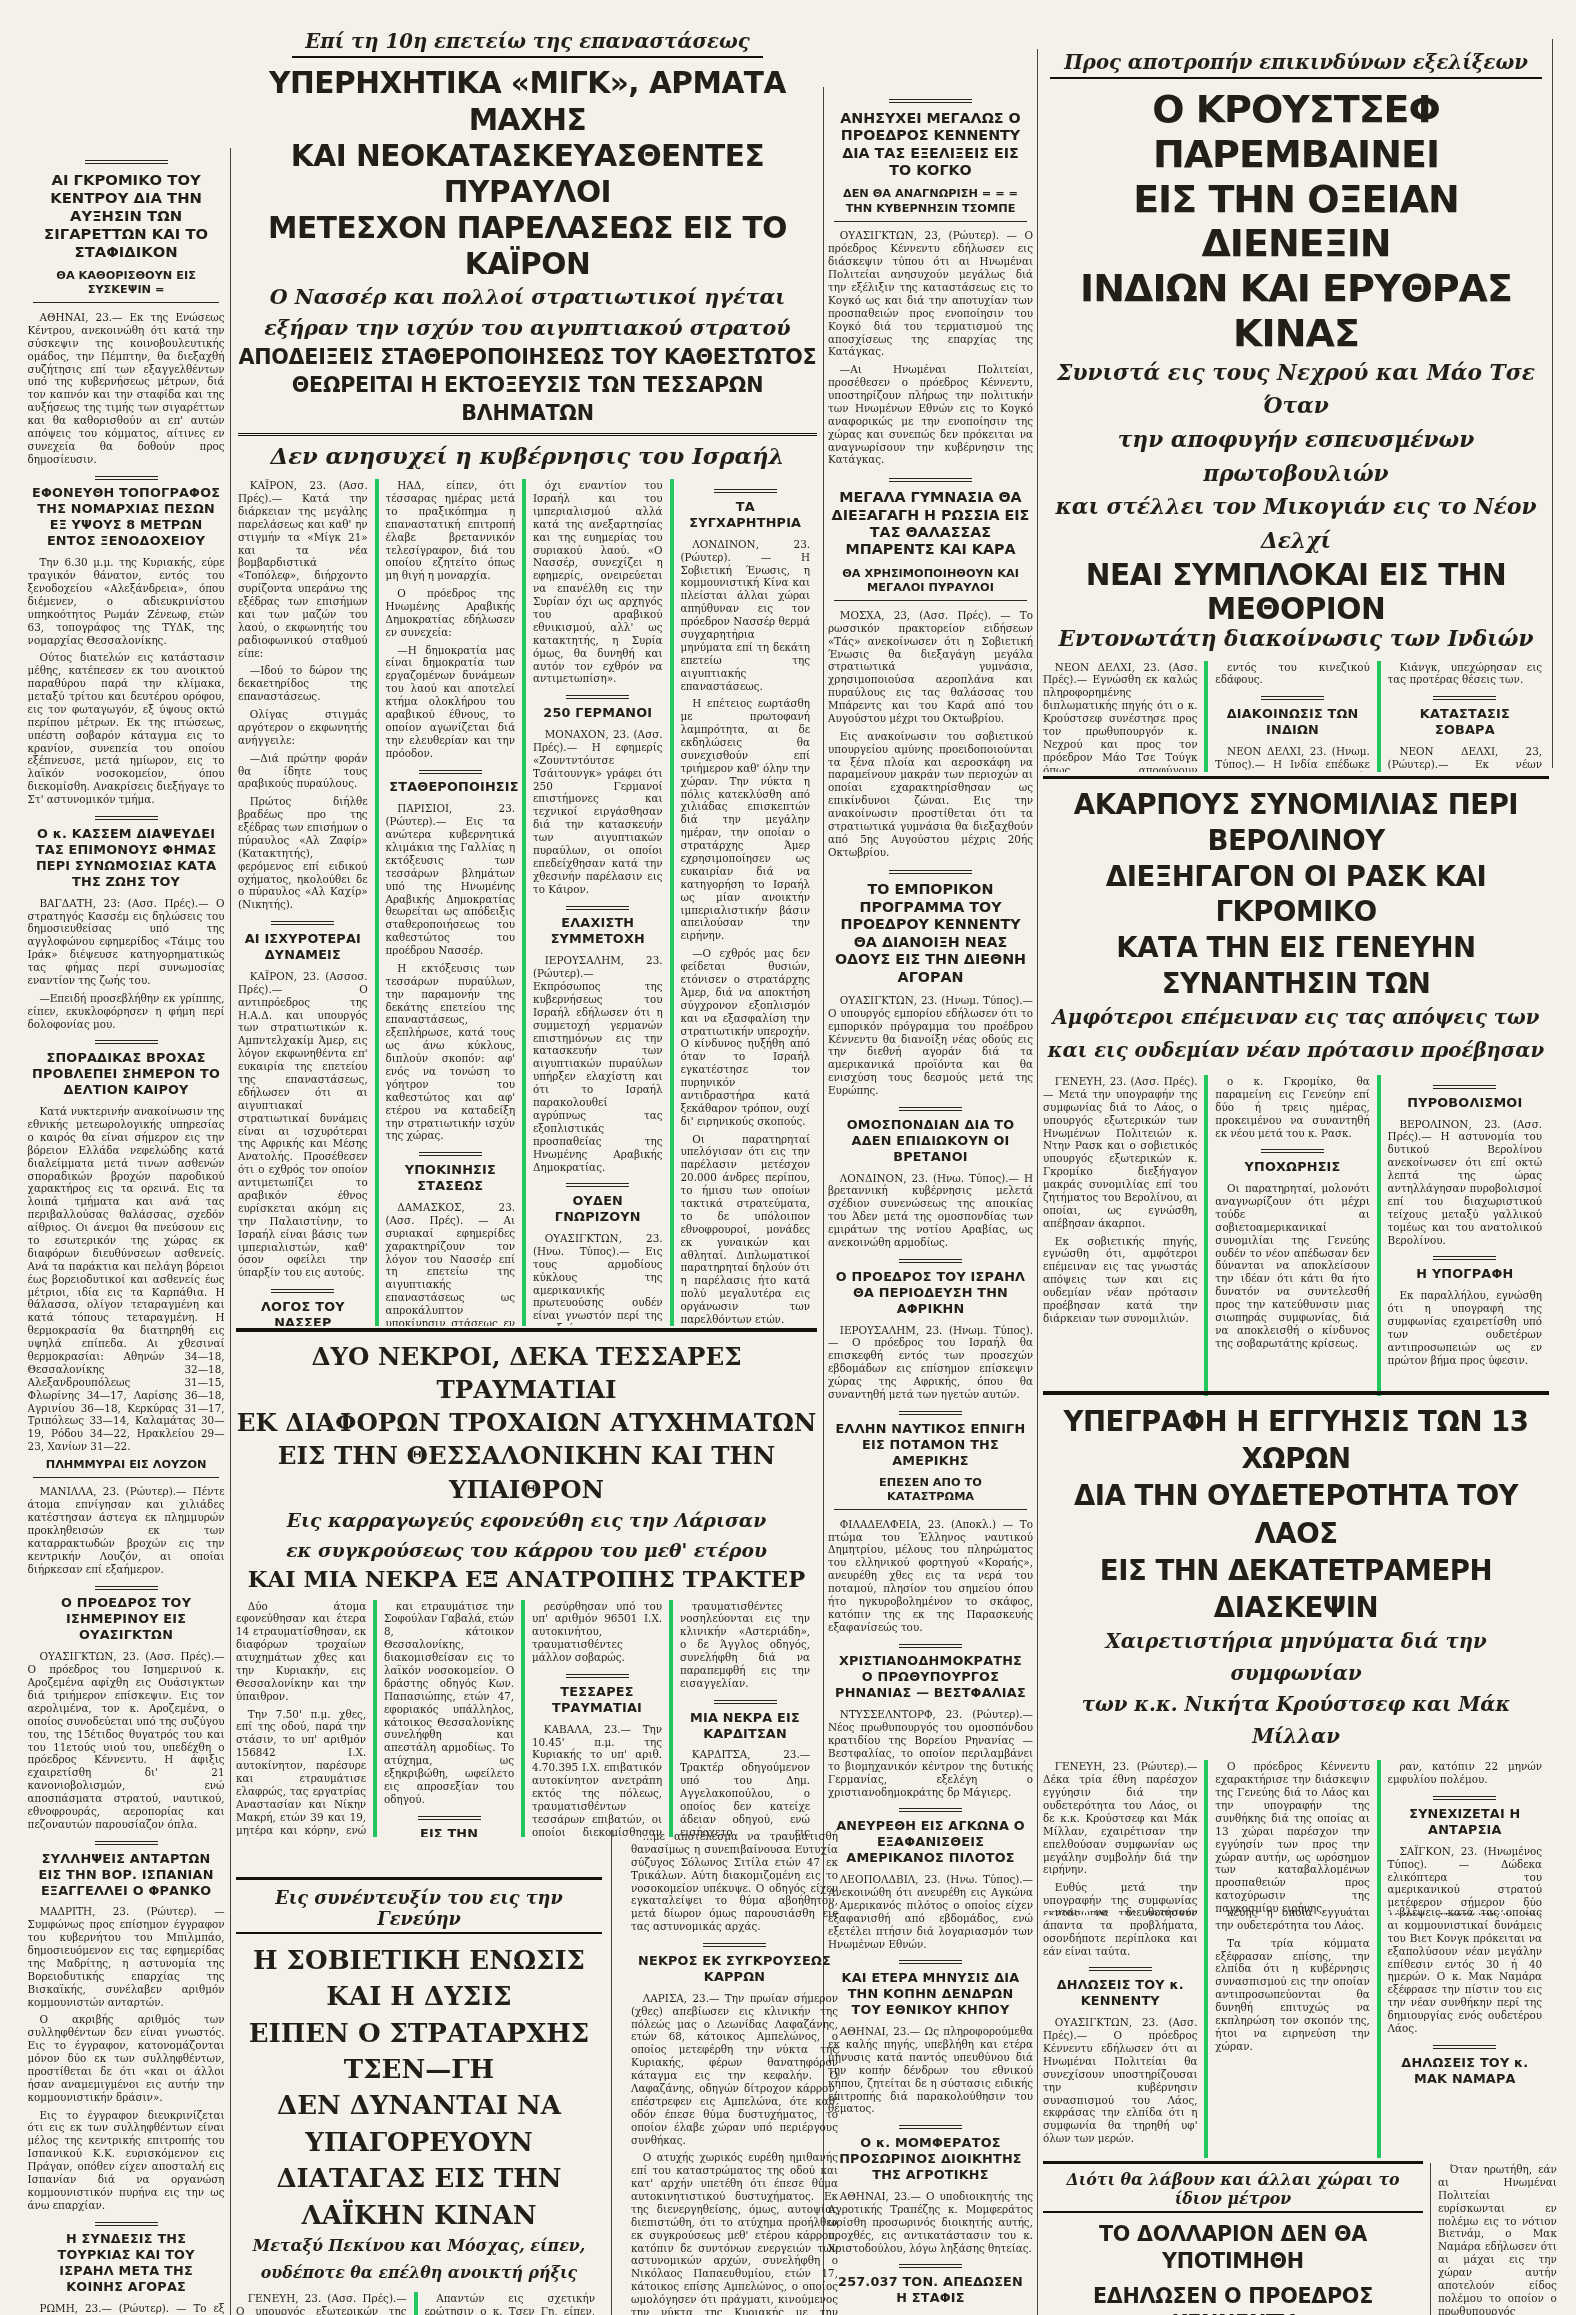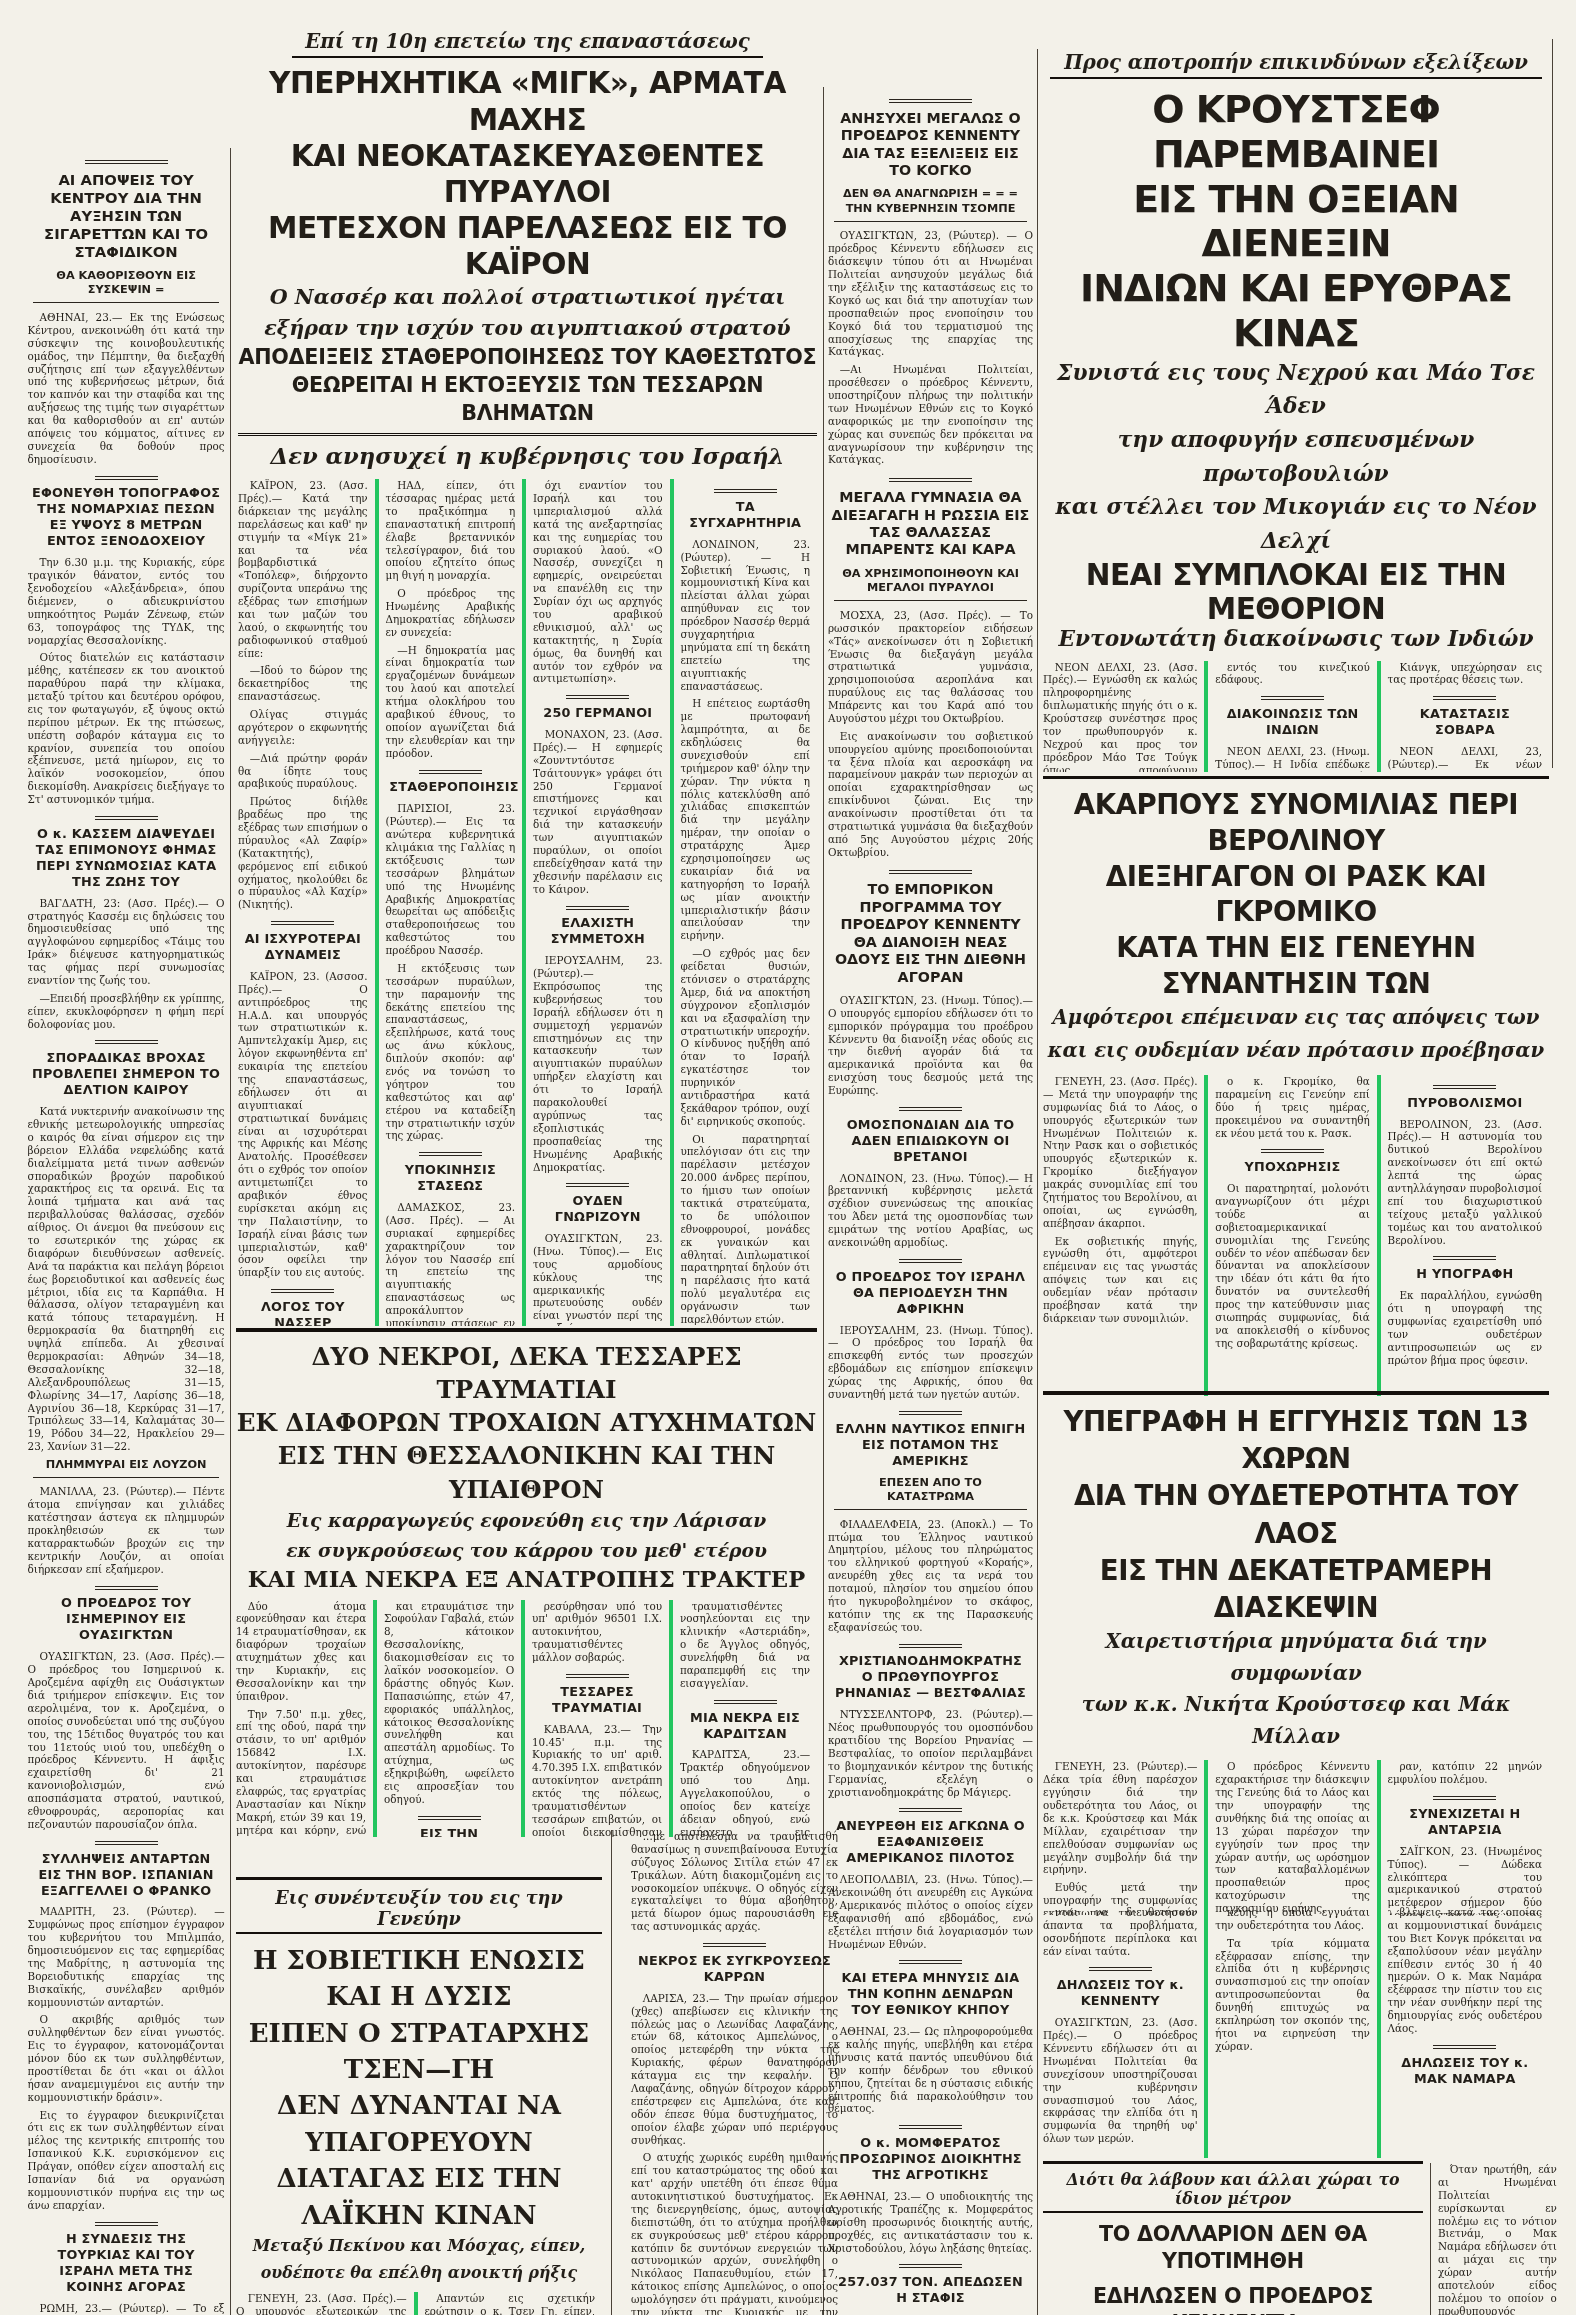--- a/index.html
+++ b/index.html
@@ -72,21 +72,21 @@
 </head>
 <body>
 
 <div id="page">
   <div class="vr" id="vr1"></div>
   <div class="vr" id="vr2"></div>
   <div class="vr" id="vr3"></div>
   <div class="vr" id="vr4"></div>
 
   <div class="region" id="left-rail" style="left:27.6px;top:148px;width:197px;height:2168px;">
-      <div class="blk-H">ΑΙ ΑΠΟΨΕΙΣ ΤΟΥ ΚΕΝΤΡΟΥ ΔΙΑ ΤΗΝ ΑΥΞΗΣΙΝ ΤΩΝ ΣΙΓΑΡΕΤΤΩΝ ΚΑΙ ΤΟ ΣΤΑΦΙΔΙΚΟΝ</div>
+      <div class="blk-H">ΑΙ ΓΚΡΟΜΙΚΟ ΤΟΥ ΚΕΝΤΡΟΥ ΔΙΑ ΤΗΝ ΑΥΞΗΣΙΝ ΤΩΝ ΣΙΓΑΡΕΤΤΩΝ ΚΑΙ ΤΟ ΣΤΑΦΙΔΙΚΟΝ</div>
       <div class="blk-s">ΘΑ ΚΑΘΟΡΙΣΘΟΥΝ ΕΙΣ ΣΥΣΚΕΨΙΝ =</div>
       <p class="blk-p">ΑΘΗΝΑΙ, 23.— Εκ της Ενώσεως Κέντρου, ανεκοινώθη ότι κατά την σύσκεψιν της κοινοβουλευτικής ομάδος, την Πέμπτην, θα διεξαχθή συζήτησις επί των εξαγγελθέντων υπό της κυβερνήσεως μέτρων, διά τον καπνόν και την σταφίδα και της αυξήσεως της τιμής των σιγαρέττων και θα καθορισθούν αι επ' αυτών απόψεις του κόμματος, αίτινες εν συνεχεία θα δοθούν προς δημοσίευσιν.</p>
       <div class="blk-h">ΕΦΟΝΕΥΘΗ ΤΟΠΟΓΡΑΦΟΣ ΤΗΣ ΝΟΜΑΡΧΙΑΣ ΠΕΣΩΝ ΕΞ ΥΨΟΥΣ 8 ΜΕΤΡΩΝ ΕΝΤΟΣ ΞΕΝΟΔΟΧΕΙΟΥ</div>
       <p class="blk-p">Την 6.30 μ.μ. της Κυριακής, εύρε τραγικόν θάνατον, εντός του ξενοδοχείου «Αλεξάνδρεια», όπου διέμενεν, ο αδιευκρινίστου υπηκοότητος Ρωμάν Ζένεωφ, ετών 63, τοπογράφος της ΤΥΔΚ, της νομαρχίας Θεσσαλονίκης.</p>
       <p class="blk-p">Ούτος διατελών εις κατάστασιν μέθης, κατέπεσεν εκ του ανοικτού παραθύρου παρά την κλίμακα, μεταξύ τρίτου και δευτέρου ορόφου, εις τον φωταγωγόν, εξ ύψους οκτώ περίπου μέτρων. Εκ της πτώσεως, υπέστη σοβαρόν κάταγμα εις το κρανίον, συνεπεία του οποίου εξέπνευσε, μετά ημίωρον, εις το λαϊκόν νοσοκομείον, όπου διεκομίσθη. Ανακρίσεις διεξήγαγε το Στ' αστυνομικόν τμήμα.</p>
       <div class="blk-h">Ο κ. ΚΑΣΣΕΜ ΔΙΑΨΕΥΔΕΙ ΤΑΣ ΕΠΙΜΟΝΟΥΣ ΦΗΜΑΣ ΠΕΡΙ ΣΥΝΩΜΟΣΙΑΣ ΚΑΤΑ ΤΗΣ ΖΩΗΣ ΤΟΥ</div>
       <p class="blk-p">ΒΑΓΔΑΤΗ, 23: (Ασσ. Πρές).— Ο στρατηγός Κασσέμ εις δηλώσεις του δημοσιευθείσας υπό της αγγλοφώνου εφημερίδος «Τάιμς του Ιράκ» διέψευσε κατηγορηματικώς τας φήμας περί συνωμοσίας εναντίον της ζωής του.</p>
       <p class="blk-p">—Επειδή προσεβλήθην εκ γρίππης, είπεν, εκυκλοφόρησεν η φήμη περί δολοφονίας μου.</p>
       <div class="blk-h">ΣΠΟΡΑΔΙΚΑΣ ΒΡΟΧΑΣ ΠΡΟΒΛΕΠΕΙ ΣΗΜΕΡΟΝ ΤΟ ΔΕΛΤΙΟΝ ΚΑΙΡΟΥ</div>
       <p class="blk-p">Κατά νυκτερινήν ανακοίνωσιν της εθνικής μετεωρολογικής υπηρεσίας ο καιρός θα είναι σήμερον εις την βόρειον Ελλάδα νεφελώδης κατά διαλείμματα μετά τινων ασθενών σποραδικών βροχών παροδικού χαρακτήρος εις τα ορεινά. Εις τα λοιπά τμήματα και ανά τας περιβαλλούσας θαλάσσας, σχεδόν αίθριος. Οι άνεμοι θα πνεύσουν εις το εσωτερικόν της χώρας εκ διαφόρων διευθύνσεων ασθενείς. Ανά τα παράκτια και πελάγη βόρειοι έως βορειοδυτικοί και ασθενείς έως μέτριοι, ιδία εις τα Καρπάθια. Η θάλασσα, ολίγον τεταραγμένη και κατά τόπους τεταραγμένη. Η θερμοκρασία θα διατηρηθή εις υψηλά επίπεδα. Αι χθεσιναί θερμοκρασίαι: Αθηνών 34—18, Θεσσαλονίκης 32—18, Αλεξανδρουπόλεως 31—15, Φλωρίνης 34—17, Λαρίσης 36—18, Αγρινίου 36—18, Κερκύρας 31—17, Τριπόλεως 33—14, Καλαμάτας 30—19, Ρόδου 34—22, Ηρακλείου 29—23, Χανίων 31—22.</p>
@@ -195,21 +195,21 @@
   <div class="region" id="kh" style="left:1043px;top:49px;width:506px;height:723px;">
     <div class="kicker">
         <span class="kicker-u">Προς αποτροπήν επικινδύνων εξελίξεων</span>
       </div>
     <div class="h1 h-sans">
         <div class="hline">Ο ΚΡΟΥΣΤΣΕΦ ΠΑΡΕΜΒΑΙΝΕΙ</div>
         <div class="hline">ΕΙΣ ΤΗΝ ΟΞΕΙΑΝ ΔΙΕΝΕΞΙΝ</div>
         <div class="hline">ΙΝΔΙΩΝ ΚΑΙ ΕΡΥΘΡΑΣ ΚΙΝΑΣ</div>
       </div>
     <div class="d1 deck">
-        <div class="hline">Συνιστά εις τους Νεχρού και Μάο Τσε Άδεν</div>
+        <div class="hline">Συνιστά εις τους Νεχρού και Μάο Τσε Όταν</div>
         <div class="hline">την αποφυγήν εσπευσμένων πρωτοβουλιών</div>
         <div class="hline">και στέλλει τον Μικογιάν εις το Νέον Δελχί</div>
       </div>
     <div class="h2 h-sans">
         <div class="hline">ΝΕΑΙ ΣΥΜΠΛΟΚΑΙ ΕΙΣ ΤΗΝ ΜΕΘΟΡΙΟΝ</div>
       </div>
     <div class="d2 deck">
         <div class="hline">Εντονωτάτη διακοίνωσις των Ινδιών</div>
       </div>
     <div class="cols" id="kh-body">

